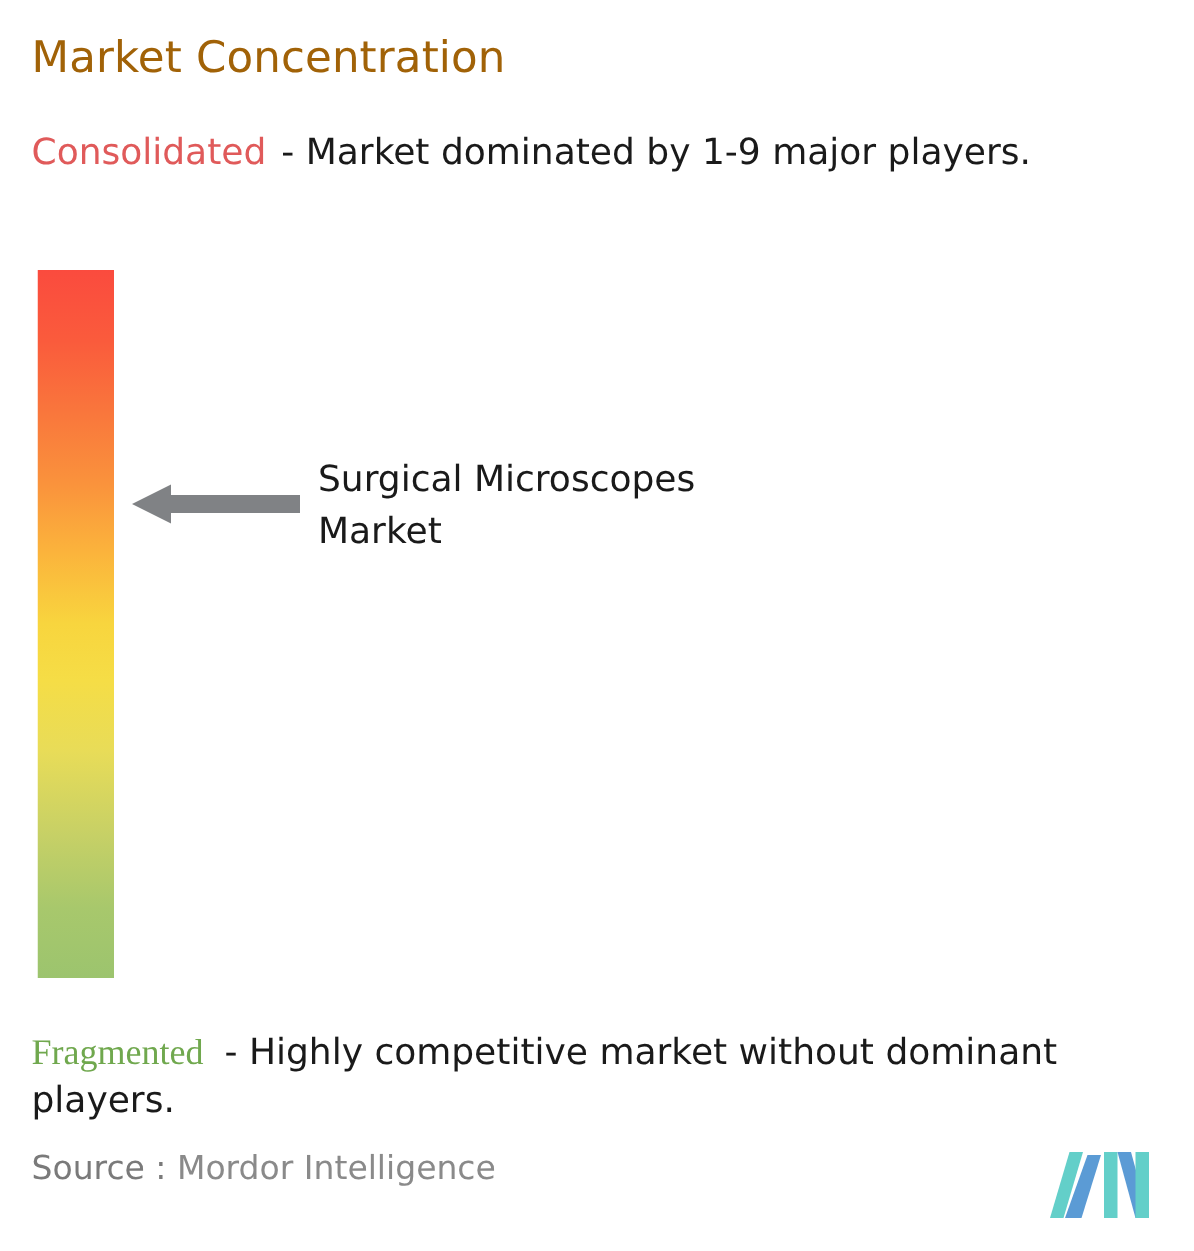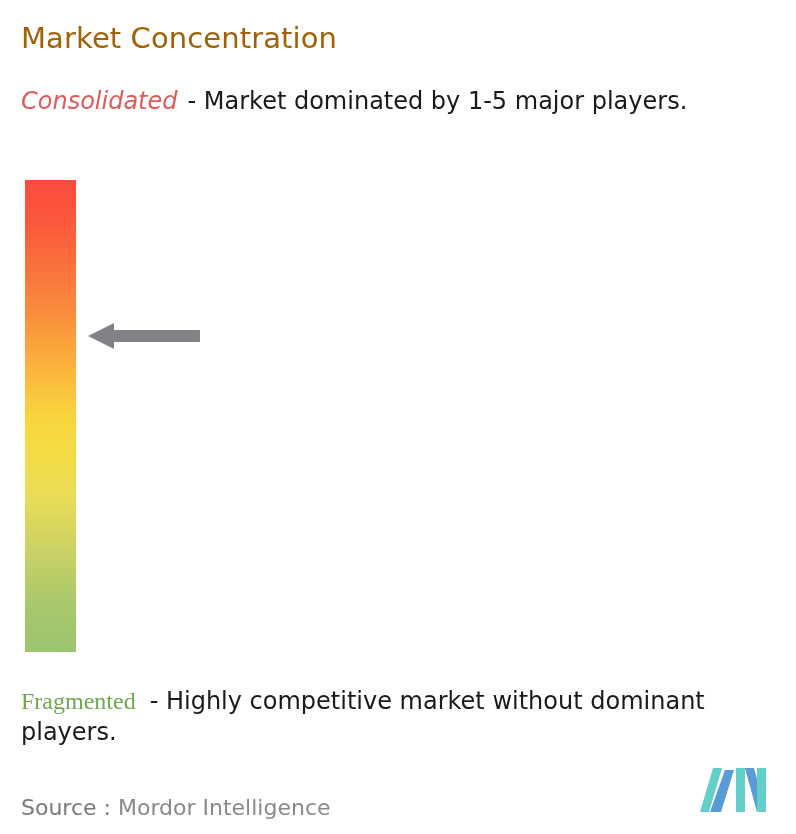--- a/index.html
+++ b/index.html
@@ -32,21 +32,20 @@
     position: absolute;
     left: 21px;
     top: 86px;
     width: 752px;
     font-size: 24px;
     line-height: 31px;
     color: #1a1a1a;
   }
   #consolidated-legend .term {
     color: #e05a5a;
-    font-style: italic;
   }
   #consolidated-legend .sep {
     display: inline-block;
     width: 10px;
   }
 
   
   #fragmented-legend {
     position: absolute;
     left: 21px;
@@ -97,21 +96,21 @@
     width: 340px;
     font-size: 24px;
     line-height: 35px;
     color: #1a1a1a;
   }
 
   
   #source-note {
     position: absolute;
     left: 21px;
-    top: 793px;
+    top: 765px;
     font-size: 22px;
     line-height: 29px;
     color: #7a7a7a;
     white-space: nowrap;
   }
   #source-note .label { color: #7a7a7a; }
   #source-note .value { color: #8a8a8a; }
 
   #brand-logo {
     position: absolute;
@@ -120,21 +119,21 @@
     width: 66px;
     height: 44px;
     display: block;
   }
 </style>
 </head>
 <body>
 
 <div id="page-title">Market Concentration</div>
 
-<div id="consolidated-legend"><span class="term">Consolidated</span><span class="sep"></span><span>- Market dominated by 1-5 major players.</span></div>
+<div id="consolidated-legend"><span class="term">Consolidated</span><span class="sep"></span><span>- Market dominated by 1-9 major players.</span></div>
 
 <div id="concentration-scale">
   <svg width="51" height="472" viewBox="0 0 51 472" style="display:block">
     <defs>
       <linearGradient id="scaleGrad" x1="0" y1="0" x2="0" y2="1">
         <stop offset="0%" stop-color="#fa4b3e"></stop>
         <stop offset="10%" stop-color="#fa5b3c"></stop>
         <stop offset="20%" stop-color="#f9763c"></stop>
         <stop offset="30%" stop-color="#fa923c"></stop>
         <stop offset="40%" stop-color="#fbb43c"></stop>
@@ -147,20 +146,21 @@
       </linearGradient>
     </defs>
     <rect x="0" y="0" width="51" height="472" fill="url(#scaleGrad)"></rect>
   </svg>
 </div>
 
 <div id="market-pointer">
   <svg id="pointer-arrow" viewBox="0 0 112 32">
     <polygon points="0,16 26,3 26,10 112,10 112,22 26,22 26,29" fill="#808285"></polygon>
   </svg>
+  <div id="pointer-label">Surgical Microscopes Market</div>
 </div>
 
 <div id="fragmented-legend"><span class="term">Fragmented</span><span class="sep"></span><span>- Highly competitive market without dominant players.</span></div>
 
 <div id="source-note"><span class="label">Source :</span>&nbsp;<span class="value">Mordor Intelligence</span></div>
 
 <svg id="brand-logo" viewBox="0 0 66 44">
 
   <polygon points="0,44 13,0 22,0 9,44" fill="#63cfc9"></polygon>
 

